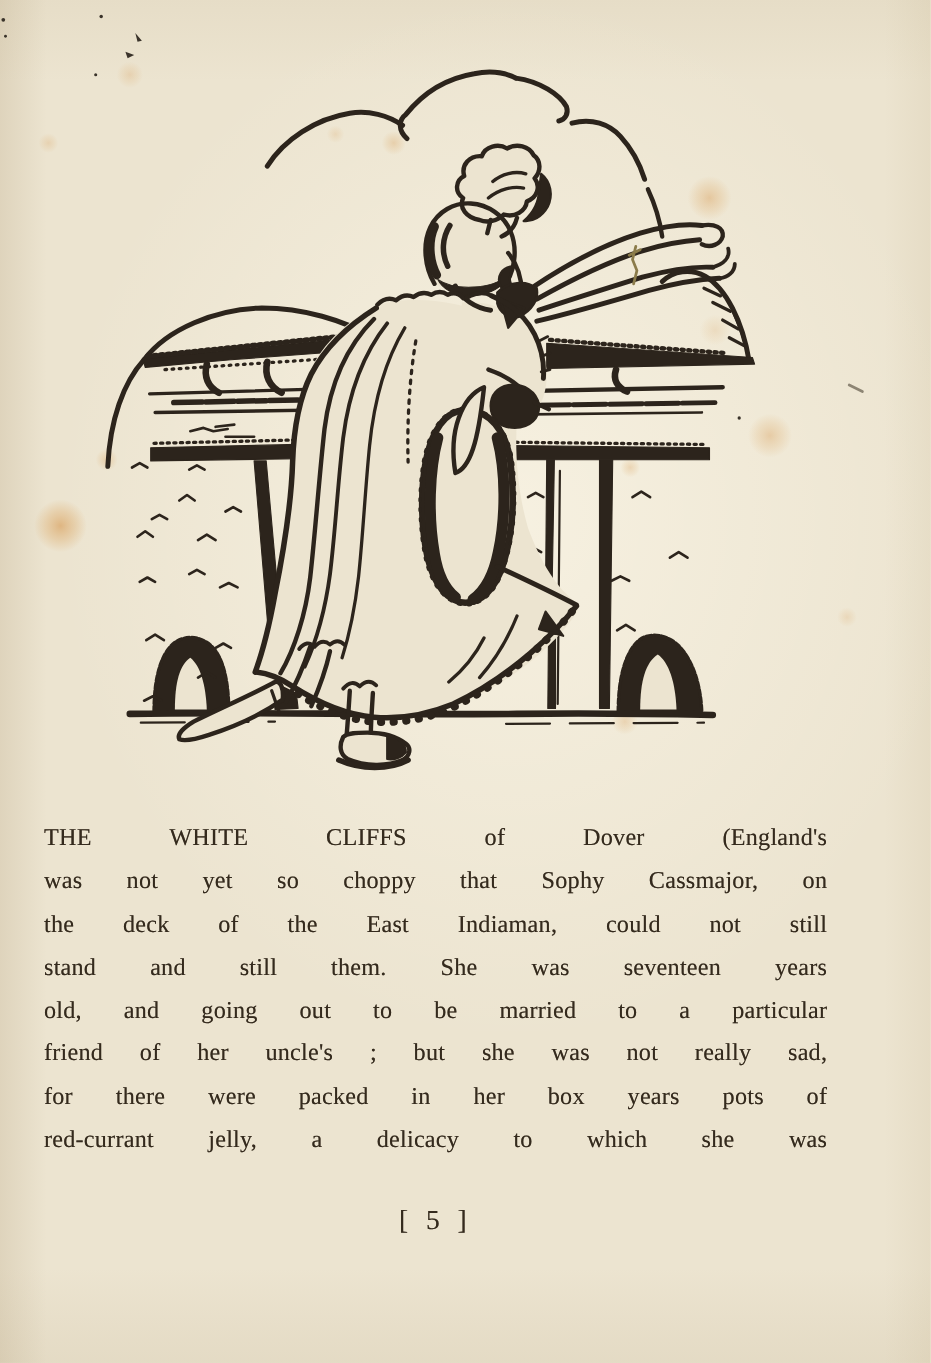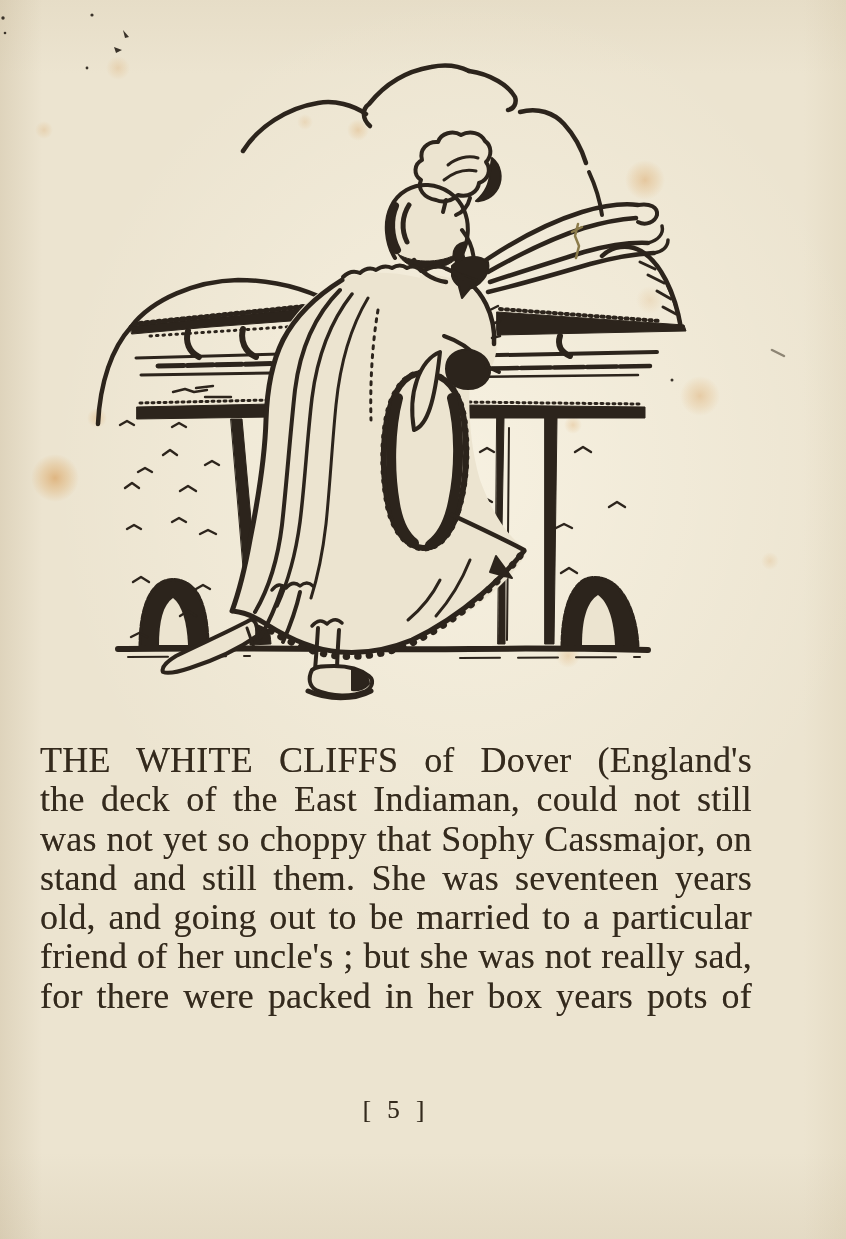--- a/index.html
+++ b/index.html
@@ -19,21 +19,21 @@
       linear-gradient(180deg, rgba(180,160,120,0.10) 0%, rgba(180,160,120,0) 6%, rgba(180,160,120,0) 93%, rgba(170,150,112,0.12) 100%);
   }
   .illustration{
     position:absolute;left:0;top:0;width:846px;height:735px;
   }
   .text-block{
     position:absolute;left:40px;top:741px;width:712px;
     color:#342a1d;
   }
   .line{
-    font-size:36px;
+    font-size:22px;
     line-height:39.3px;
     height:39.3px;
     text-align:justify;
     text-align-last:justify;
     letter-spacing:0.2px;
     overflow:hidden;
     text-shadow:0 0 0.5px rgba(52,42,29,0.55);
   }
   .folio{
     position:absolute;left:40px;top:1096px;width:712px;
@@ -250,21 +250,22 @@
       <path d="M312,626 q8,-9 15,-2 q8,-8 15,-1" stroke-width="3.5"></path>
       <path d="M312,670 C308,678 309,686 316,690 C332,697 352,697 366,691 C373,687 374,680 369,676 C360,669 346,666 334,666 C325,666 316,666 312,670 Z" fill="#ece4d0" stroke-width="4"></path>
       <path d="M308,691 C328,700 354,700 371,691" stroke-width="5"></path>
       <path d="M352,668 C362,670 369,676 369,684 C365,689 358,691 352,690 Z" fill="#2c241c" stroke-width="2"></path>
     </g>
   </g>
 </svg>
 
 <div class="text-block">
   <div class="line">THE WHITE CLIFFS of Dover (England's</div>
+  <div class="line">was not yet so choppy that Sophy Cassmajor, on</div>
   <div class="line">the deck of the East Indiaman, could not still</div>
-  <div class="line">was not yet so choppy that Sophy Cassmajor, on</div>
   <div class="line">stand and still them. She was seventeen years</div>
   <div class="line">old, and going out to be married to a particular</div>
   <div class="line">friend of her uncle's ; but she was not really sad,</div>
   <div class="line">for there were packed in her box years pots of</div>
+  <div class="line">red-currant jelly, a delicacy to which she was</div>
 </div>
 
 <div class="folio">[ 5 ]</div>
 
 </body></html>

